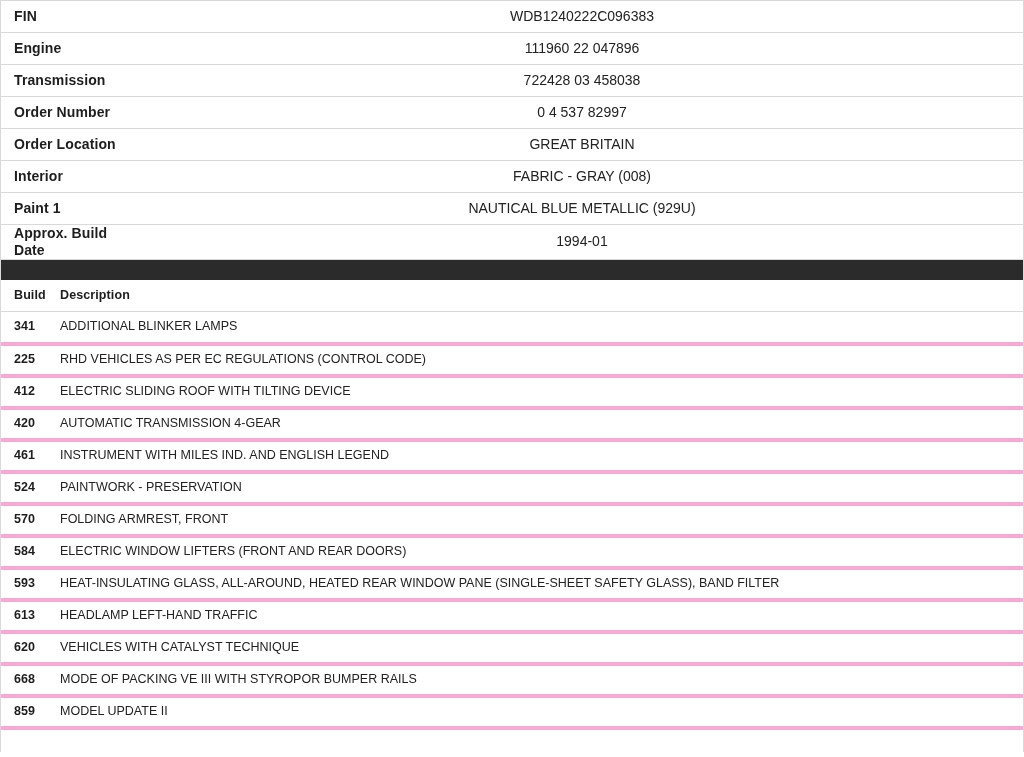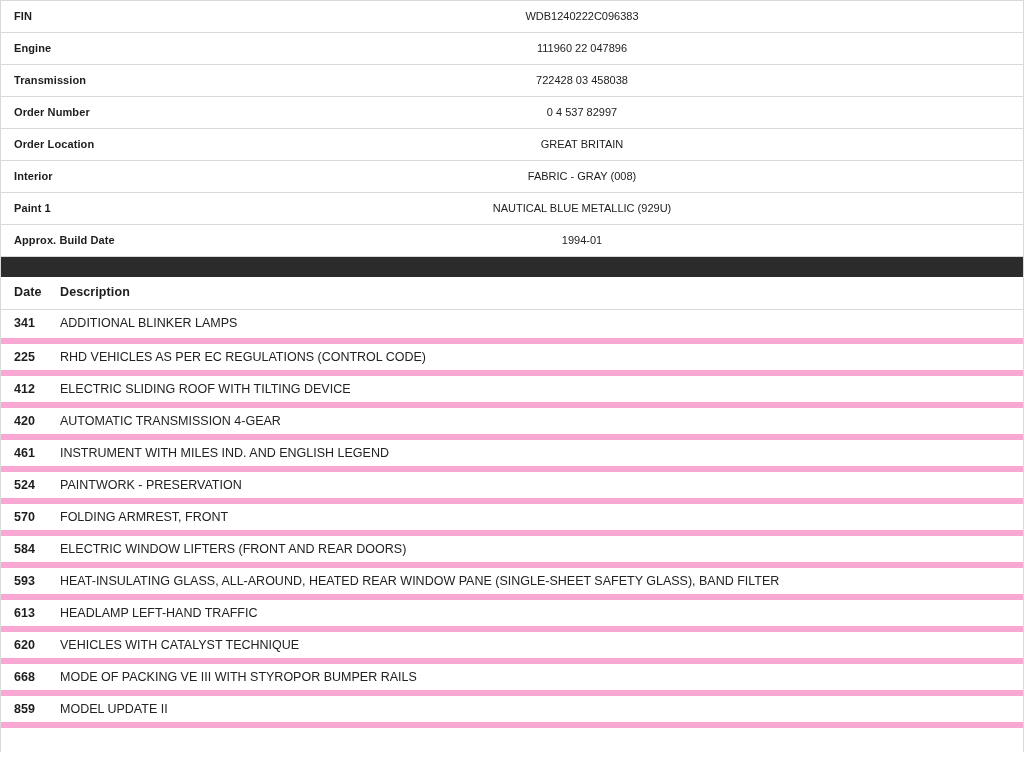--- a/index.html
+++ b/index.html
@@ -25,21 +25,21 @@
   .spec-table {
     width: 1024px;
     border-collapse: collapse;
     table-layout: fixed;
   }
   .spec-table tr {
     height: 32px;
   }
   .spec-table td {
     border-bottom: 1px solid #d9d9d9;
-    font-size: 11px;
+    font-size: 14px;
     padding: 0 0 0 14px;
     vertical-align: middle;
     line-height: 1.2;
     height: 32px;
     box-sizing: border-box;
   }
   .spec-table td.label {
     width: 140px;
     font-weight: bold;
     color: #1d1d1d;
@@ -75,21 +75,21 @@
   
   .codes-table {
     width: 1024px;
     border-collapse: collapse;
     table-layout: fixed;
   }
   .codes-table tr {
     height: 32px;
   }
   .codes-table th, .codes-table td {
-    border-bottom: 6px solid #f9a8d4;
+    border-bottom: 4px solid #f9a8d4;
     font-size: 12.5px;
     vertical-align: middle;
     height: 32px;
     box-sizing: border-box;
     text-align: left;
     line-height: 1.2;
   }
   .codes-table th {
     font-weight: bold;
     color: #1d1d1d;
@@ -169,21 +169,21 @@
           <td class="value">1994-01</td>
         </tr>
       </tbody>
   </table>
 
   <div class="band"></div>
 
   <table class="codes-table">
     <thead>
       <tr class="header-row">
-        <th class="c-code">Date</th>
+        <th class="c-code">Build</th>
         <th class="c-desc">Description</th>
       </tr>
     </thead>
     <tbody id="codes-body">
         <tr>
           <td class="c-code">341</td>
           <td class="c-desc">ADDITIONAL BLINKER LAMPS</td>
         </tr>
         <tr>
           <td class="c-code">225</td>

